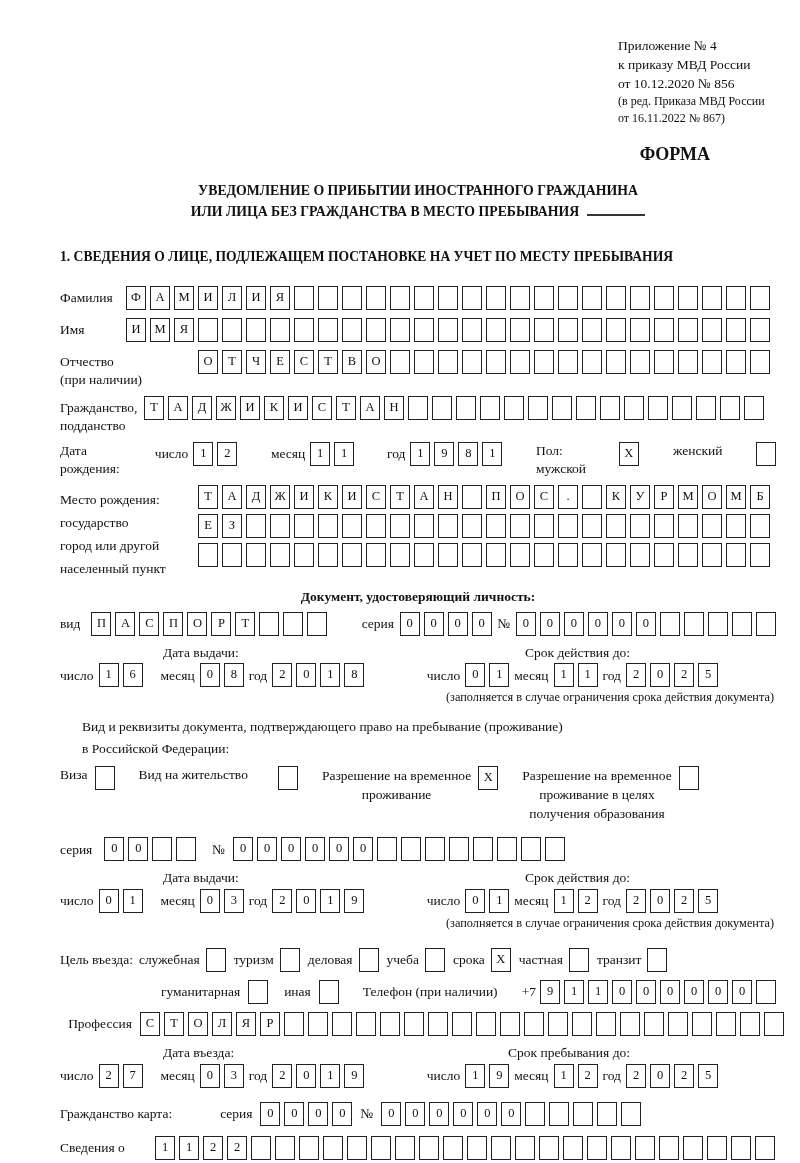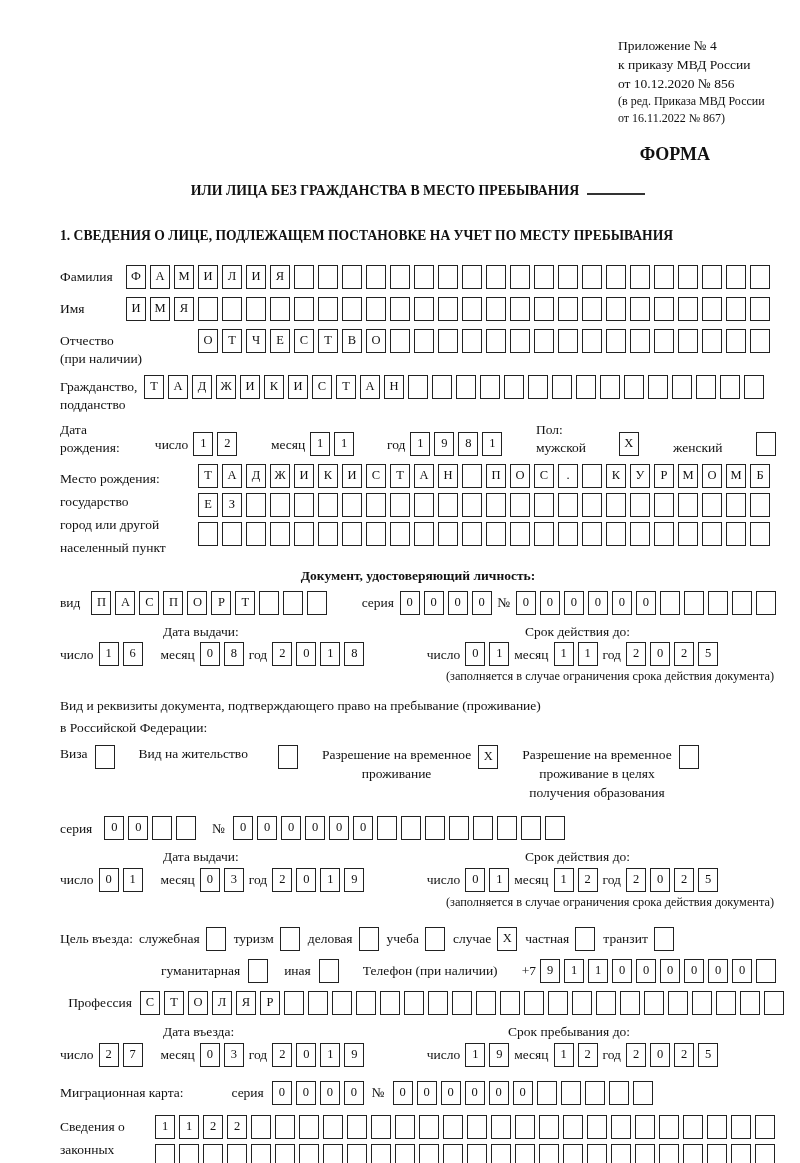--- a/index.html
+++ b/index.html
@@ -43,21 +43,21 @@
   .center-bold { text-align: center; font-weight: bold; margin: 8px 0 6px 0; }
 
   .twocol-heads { display: flex; margin-top: 8px; }
   .twocol-heads .h1 { margin-left: 103px; }
   .twocol-heads .h2 { margin-left: auto; margin-right: 146px; }
   .dates-row { display: flex; align-items: center; margin-top: 2px; }
   .dates-row .right-group { margin-left: auto; }
   .dg { display: inline-flex; align-items: center; gap: 5px; }
   .note-right { text-align: right; font-size: 12.3px; margin-top: 3px; padding-right: 2px; }
 
-  .plain { margin-top: 10px; line-height: 22px; }
+  .plain { margin-top: 10px; line-height: 22px; margin-left: 22px; }
 
   .permits { display: flex; align-items: flex-start; margin-top: 6px; }
   .permits .item { display: flex; align-items: flex-start; gap: 7px; }
   .permits .txt2 { text-align: center; line-height: 19px; }
   .purpose-row { display: flex; align-items: center; margin-top: 16px; flex-wrap: nowrap; }
   .purpose-row .pl { margin-right: 6px; }
   .purpose2-row { display: flex; align-items: center; margin-top: 8px; margin-left: 68px; justify-content: flex-end; }
 
   .legal { display: flex; margin-top: 10px; }
   .legal .lab-col { width: 95px; flex: 0 0 auto; line-height: 23px; }
@@ -73,20 +73,21 @@
     <div class="l">Приложение № 4</div>
     <div class="l">к приказу МВД России</div>
     <div class="l">от 10.12.2020 № 856</div>
     <div class="sub">(в ред. Приказа МВД России</div>
     <div class="sub">от 16.11.2022 № 867)</div>
   </div>
 
   <div class="forma">ФОРМА</div>
 
   <div class="title">
+    <div>УВЕДОМЛЕНИЕ О ПРИБЫТИИ ИНОСТРАННОГО ГРАЖДАНИНА</div>
     <div><span>ИЛИ ЛИЦА БЕЗ ГРАЖДАНСТВА В МЕСТО ПРЕБЫВАНИЯ</span><span class="blank-line"></span></div>
   </div>
 
   <div class="section-heading">1. СВЕДЕНИЯ О ЛИЦЕ, ПОДЛЕЖАЩЕМ ПОСТАНОВКЕ НА УЧЕТ ПО МЕСТУ ПРЕБЫВАНИЯ</div>
 
   <div class="row">
     <div class="lab w66">Фамилия</div>
     <div class="cells">
         <span class="cell">Ф</span>
         <span class="cell">А</span>
@@ -212,21 +213,21 @@
         <span class="cell"></span>
         <span class="cell"></span>
         <span class="cell"></span>
         <span class="cell"></span>
         <span class="cell"></span>
         <span class="cell"></span>
         <span class="cell"></span>
       </div>
   </div>
 
-  <div class="row mt8" style="align-items:flex-end;gap:16px;">
+  <div class="row mt8" style="align-items:flex-start;gap:16px;">
     <span class="inline-lab" style="padding-top:0;">Дата рождения:</span>
     <span class="gap16"></span>
     <span class="dg">
       <span>число</span>
       <span class="cells">
           <span class="cell">1</span>
           <span class="cell">2</span>
         </span>
     </span>
     <span class="gap8"></span>
@@ -576,21 +577,21 @@
     <span class="pl">деловая</span>
     <span class="cells">
         <span class="cell"></span>
       </span>
     <span class="gap8"></span>
     <span class="pl">учеба</span>
     <span class="cells">
         <span class="cell"></span>
       </span>
     <span class="gap8"></span>
-    <span class="pl">случае</span>
+    <span class="pl">срока</span>
     <span class="cells">
         <span class="cell">X</span>
       </span>
     <span class="gap8"></span>
     <span class="pl">частная</span>
     <span class="cells">
         <span class="cell"></span>
       </span>
     <span class="gap8"></span>
     <span class="pl">транзит</span>
@@ -703,21 +704,21 @@
       <span class="cells">
           <span class="cell">2</span>
           <span class="cell">0</span>
           <span class="cell">2</span>
           <span class="cell">5</span>
         </span>
     </span>
   </div>
 
   <div class="row mt14" style="align-items:center;">
-    <span>Миграционная карта:</span>
+    <span>Гражданство карта:</span>
     <span class="gap24"></span>
       <span class="gap24"></span>
     <span>серия</span>
     <span class="gap8"></span>
     <span class="cells">
         <span class="cell">0</span>
         <span class="cell">0</span>
         <span class="cell">0</span>
         <span class="cell">0</span>
       </span>

